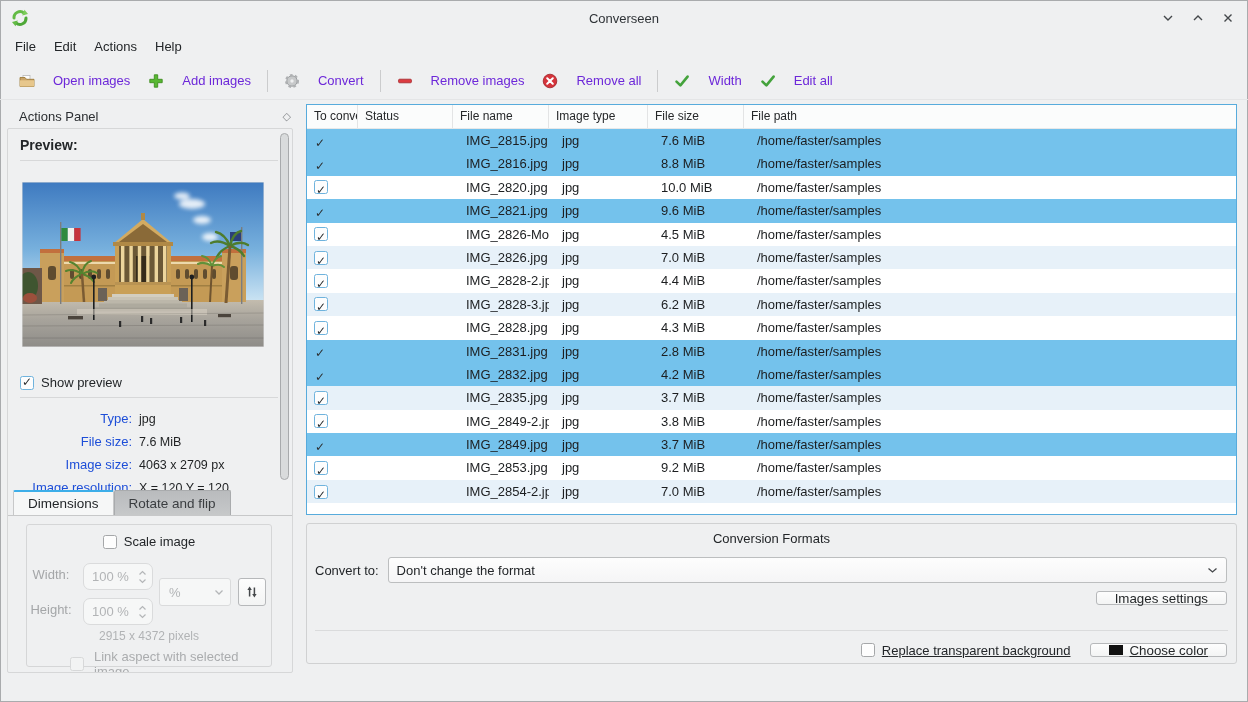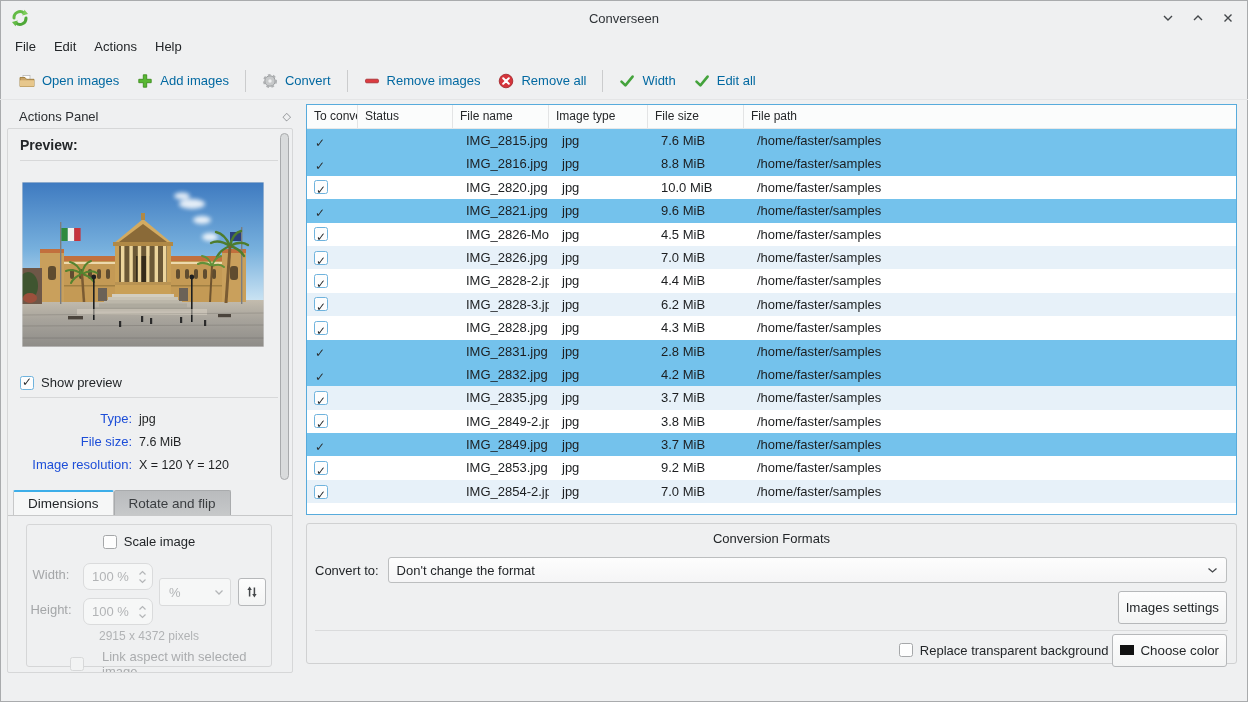--- a/index.html
+++ b/index.html
@@ -21,21 +21,21 @@
   .winbtn { width:20px; height:20px; display:flex; align-items:center; justify-content:center; cursor:default; }
 
   
   .menubar { position:absolute; top:36px; left:0; right:0; height:26px;
     display:flex; align-items:flex-start; padding-left:6px; }
   .menuitem { padding:3px 9px; border-radius:3px; color:#232629; }
 
   
   .toolbar { position:absolute; top:62px; left:0; right:0; height:38px;
     display:flex; align-items:center; padding-left:10px; border-bottom:1px solid #e4e5e6; }
-  .tbtn { display:flex; align-items:center; gap:7px; padding:5px 9px; border-radius:3px; color:#0369a1; }
+  .tbtn { display:flex; align-items:center; gap:18px; padding:5px 9px; border-radius:3px; color:#6d28d9; }
   .tsep { width:1px; height:22px; background:#cbcccd; margin:0 7px; }
 
   
   .main { position:absolute; top:104px; left:0; right:0; height:598px; }
 
   
   .dock { position:absolute; left:0; top:0; width:300px; height:598px; }
   .dock-title { position:absolute; left:0; right:0; top:2px; height:20px; display:flex; align-items:center; padding:0 9px; color:#2b2e31;margin-left:10px; }
   .dock-title .float { margin-left:auto; color:#85888b; font-size:11px; }
   .scrollarea { position:absolute; left:7px; top:24px; width:286px; height:545px;
@@ -67,21 +67,21 @@
   .spin .arrows { display:flex; flex-direction:column; gap:2px; padding-right:5px; }
   .ucombo { position:absolute; left:132px; top:53px; width:72px; height:28px;
     border:1px solid #dadbdc; border-radius:3px; background:#f6f7f7;
     display:flex; align-items:center; color:#b2b4b6; }
   .ucombo .uval { flex:1; padding-left:9px; }
   .ucombo svg { margin-right:6px; }
   .swapbtn { position:absolute; left:211px; top:53px; width:28px; height:28px;
     border:1px solid #b6b8ba; border-radius:3px; background:linear-gradient(#fdfdfd,#f3f4f4);
     display:flex; align-items:center; justify-content:center; }
   .pxnote { position:absolute; left:0; right:0; top:104px; text-align:center; color:#b1b3b5; font-size:12px; }
-  .linkrow { position:absolute; left:8px; top:124px; display:flex; align-items:center; gap:18px; color:#aaacae;padding-left:35px; }
+  .linkrow { position:absolute; left:8px; top:124px; display:flex; align-items:center; gap:10px; color:#aaacae;padding-left:35px; }
 
   .vscroll { position:absolute; right:3px; top:4px; width:9px; height:347px;
     border:1px solid #a8aaac; border-radius:5px; background:#d9dbdc; }
 
   
   .cb { width:14px; height:14px; border-radius:2.5px; position:relative; flex:0 0 auto; }
   .cb.on { border:1px solid #6fb3dd; background:#fdfdfd; }
   .cb.on::after { content:"✓"; position:absolute; left:1px; top:-2px; font-size:12px; font-weight:bold; color:#2a2d2f; }
   .cb.off { border:1px solid #a5a7a9; background:#fdfdfd; }
   .cb.dis { border:1px solid #d7d8d9; background:#f2f3f3; }
@@ -106,24 +106,24 @@
     border:1px solid #d0d1d2; border-radius:3px; }
   .formats .gtitle { position:absolute; top:7px; left:0; right:0; text-align:center; color:#232629; }
   .convrow { position:absolute; left:8px; right:9px; top:33px; height:26px; display:flex; align-items:center; }
   .convrow .clbl { margin-right:9px; color:#232629; }
   .combo { flex:1; height:26px; border:1px solid #bcbebf; border-radius:3px;
     background:linear-gradient(#fdfdfd,#f5f5f6); display:flex; align-items:center; color:#232629; }
   .combo .cval { flex:1; padding-left:8px; }
   .combo svg { margin-right:8px; }
   .btn { display:inline-flex; align-items:center; justify-content:center; gap:6px;
     background:linear-gradient(#fdfdfd,#f3f4f4); border:1px solid #b6b8ba; border-radius:3px;
-    height:33px; padding:0 7px; color:#25282a; }
+    height:14px; padding:0 18px; color:#25282a; }
   .imgset { position:absolute; right:9px; top:67px; }
   .fsep { position:absolute; left:8px; right:8px; top:106px; height:1px; background:#dadbdc; }
-  .botrow { position:absolute; right:9px; top:112px; height:28px; display:flex; align-items:center; gap:4px; }
+  .botrow { position:absolute; right:9px; top:112px; height:28px; display:flex; align-items:center; gap:20px;text-decoration:underline; }
   .botrow .rtb { display:flex; align-items:center; gap:7px; }
   .swatch { width:14px; height:10px; background:#111; }
 </style>
 </head>
 <body>
 
 <div class="titlebar">
   <svg class="app-icon" viewBox="0 0 20 20">
     <path d="M4 10 A6 6 0 0 1 14 5.2" fill="none" stroke="#63bb45" stroke-width="3" stroke-linecap="round"></path>
     <polygon points="14.5,1.8 18,6 12.2,7.4" fill="#7ccc5a"></polygon>
@@ -366,20 +366,24 @@
       <div class="infogrid">
         <div class="inforow">
             <span class="lbl">Type:</span>
             <span class="val">jpg</span>
           </div>
         <div class="inforow">
             <span class="lbl">File size:</span>
             <span class="val">7.6 MiB</span>
           </div>
         <div class="inforow">
+            <span class="lbl">Image size:</span>
+            <span class="val">4063 x 2709 px</span>
+          </div>
+        <div class="inforow">
             <span class="lbl">Image resolution:</span>
             <span class="val">X = 120 Y = 120</span>
           </div>
       </div>
 
       <div class="tabbar">
         <div class="tab active">Dimensions</div>
         <div class="tab inactive">Rotate and flip</div>
       </div>
 

